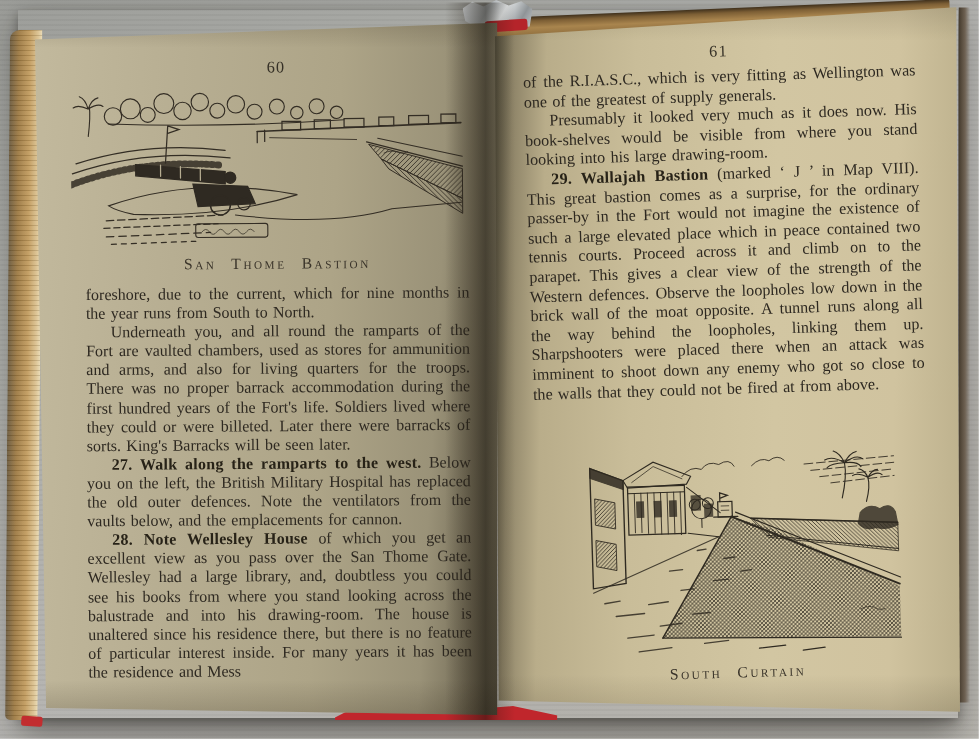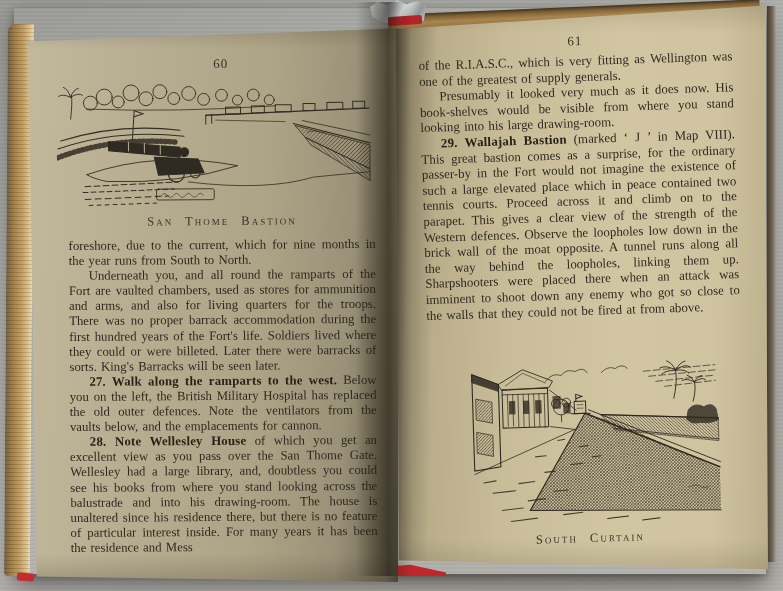--- a/index.html
+++ b/index.html
@@ -39,21 +39,21 @@
   #bottom-red{
     left:268px;top:560px;width:178px;height:16px;z-index:1;background:#c0262c;
     clip-path:polygon(0 88%,10% 30%,26% 62%,42% 38%,53% 2%,64% 44%,80% 30%,100% 78%,100% 100%,0 100%);
   }
   #bottom-left-red{left:17px;top:573px;width:17px;height:8px;background:#c22d2f;border-radius:2px;transform:rotate(4deg);z-index:1;}
   #right-block-edge{left:767px;top:6px;width:9px;height:556px;z-index:1;
     background:linear-gradient(90deg,#453b2d 0%,#6e6152 55%,rgba(110,97,82,0) 100%);}
   
   .page{z-index:2;}
   #left-page{
-    left:28px;top:26px;width:370px;height:556px;
+    left:28px;top:16px;width:370px;height:556px;
     clip-path:polygon(0 2.8%,100% .4%,100% 100%,2.4% 99%);
     background:
       linear-gradient(180deg, rgba(60,50,35,.20) 0%, rgba(60,50,35,0) 4%, rgba(60,50,35,0) 95%, rgba(50,42,28,.22) 100%),
       linear-gradient(93deg,#c2b99d 0%,#b7ae92 30%,#ada487 62%,#9a9278 84%,#6b6450 97%,#514b3b 100%);
   }
   #right-page{
     left:396px;top:4px;width:372px;height:570px;
     clip-path:polygon(0 4.4%,99.2% .3%,100% 99.2%,.8% 97.6%);
     background:
       linear-gradient(180deg, rgba(60,50,35,.16) 0%, rgba(60,50,35,0) 5%, rgba(60,50,35,0) 94%, rgba(50,42,28,.18) 100%),

